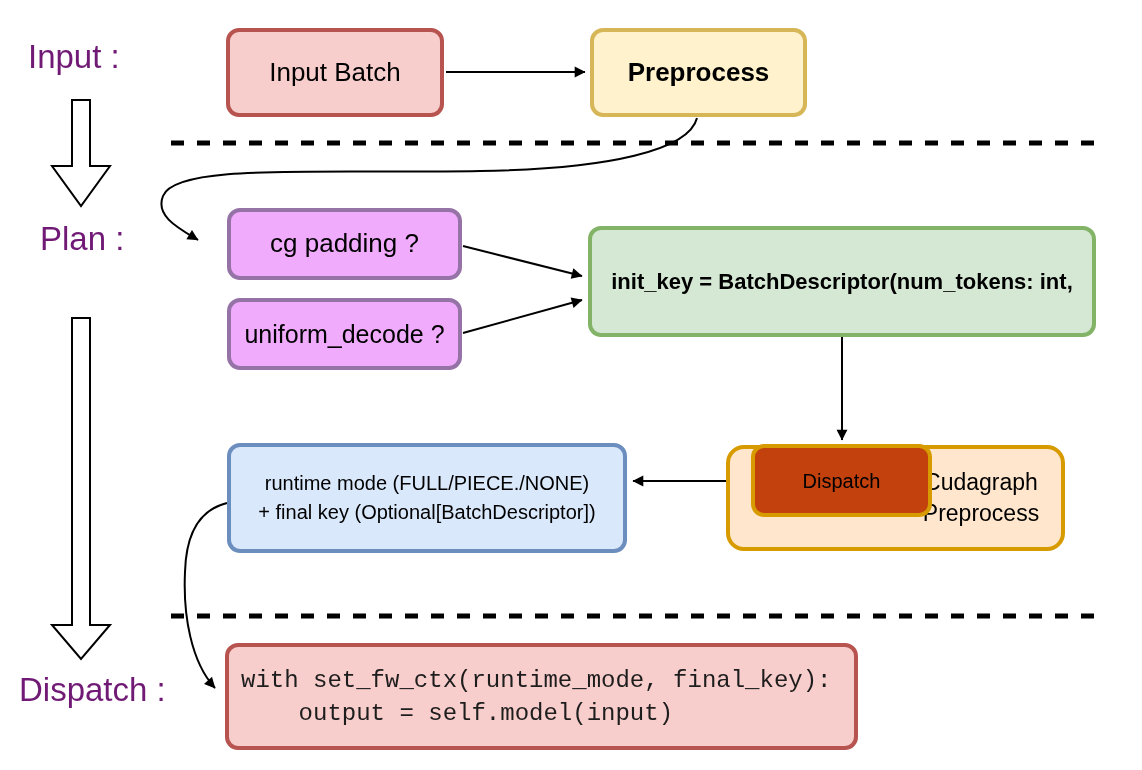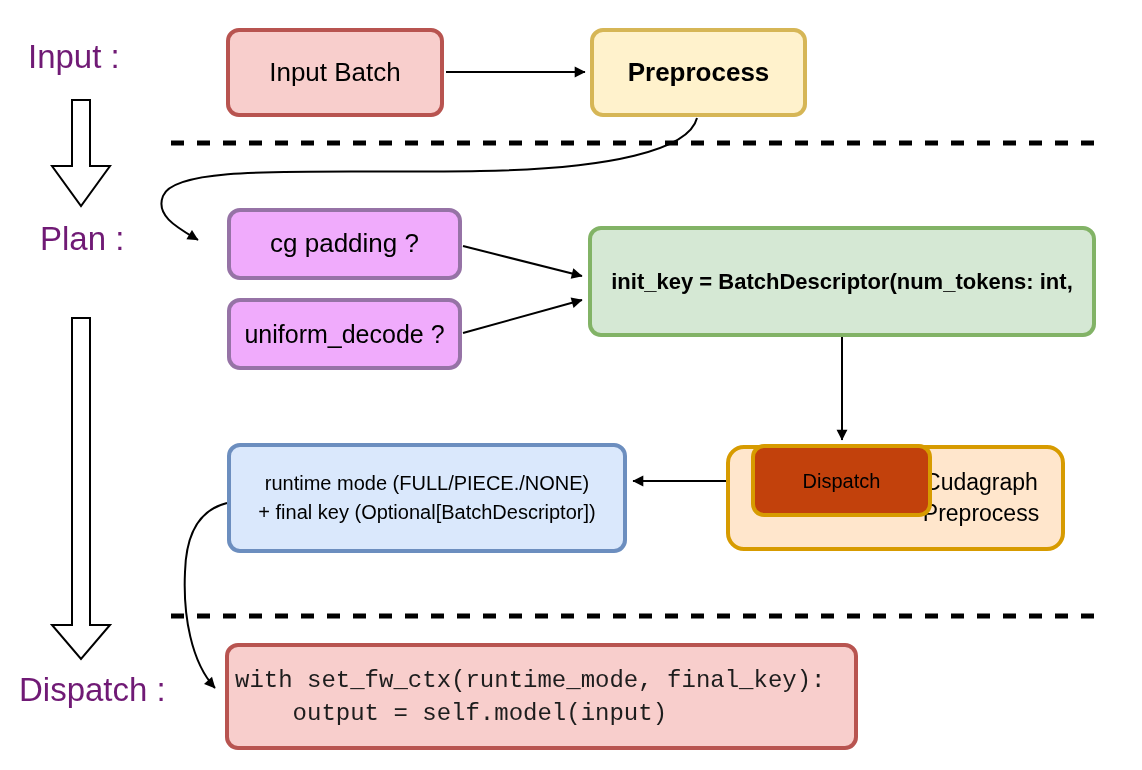--- a/index.html
+++ b/index.html
@@ -44,21 +44,21 @@
   #uniform-decode-box{left:227px;top:298px;width:235px;height:72px;font-size:25px;}
   #init-key-box      {left:588px;top:226px;width:508px;height:111px;font-size:22px;line-height:30px;font-weight:bold;}
   #dispatcher-box    {left:726px;top:445px;width:339px;height:106px;border-radius:18px;}
   #dispatch-box      {left:751px;top:444px;width:181px;height:73px;font-size:20px;}
   #runtime-box       {left:227px;top:443px;width:400px;height:110px;font-size:20px;line-height:29px;}
   #code-box{
     left:225px;top:643px;width:633px;height:107px;
     font-family:"Liberation Mono", monospace;
     font-size:24px;line-height:33px;
     align-items:flex-start;
-    padding-left:6px;
+    padding-left:12px;
     text-align:left;
     color:#1d1d1d;
   }
   .code-line{white-space:pre;}
   #dispatcher-label{
     position:absolute;
     right:0;top:0;
     width:160px;height:100%;
     display:flex;flex-direction:column;
     align-items:center;justify-content:center;

